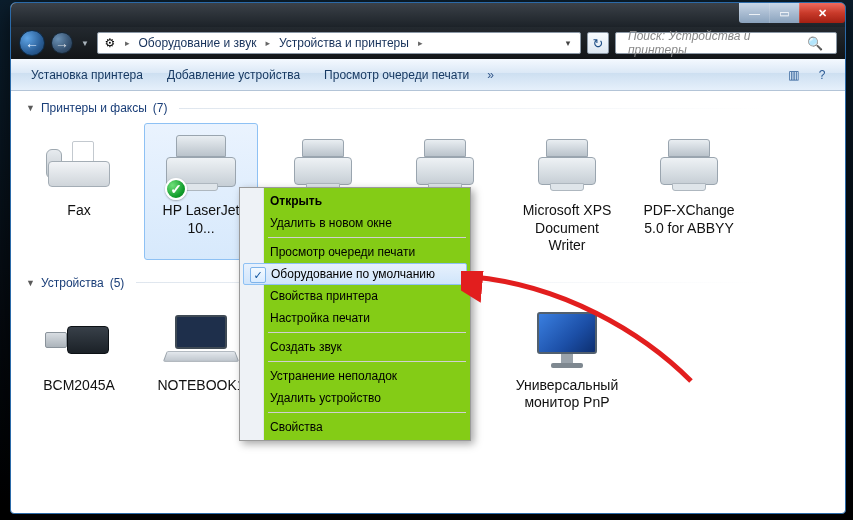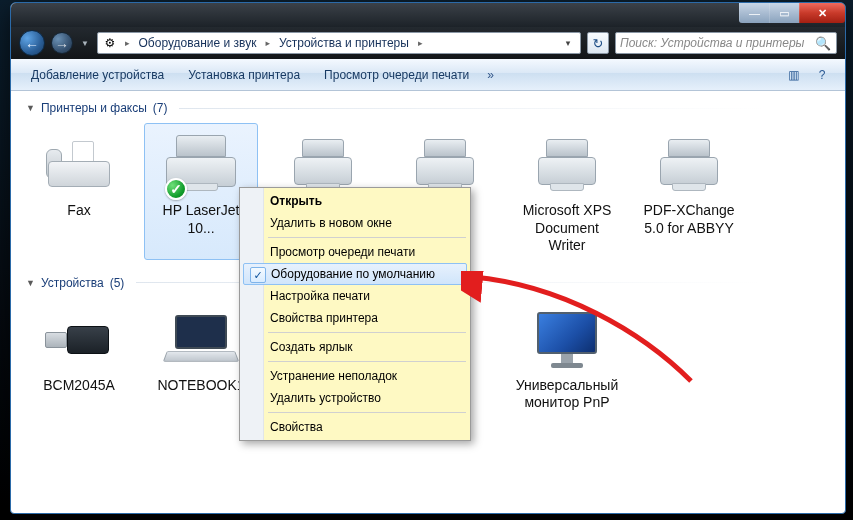--- a/index.html
+++ b/index.html
@@ -18,21 +18,21 @@
   .nav-back, .nav-fwd { width: 26px; height: 26px; border-radius: 50%; background: radial-gradient(circle at 30% 30%,#5ea4e6,#2a5e97 60%,#1b3e66); border:1px solid #0d2a46; display:flex;align-items:center;justify-content:center;color:#e9f3ff;font-size:14px; }
   .nav-fwd { width:22px;height:22px; filter: grayscale(.4) brightness(.9);}
   .nav-dd { width:12px; color:#a9b3bc; font-size:8px; text-align:center;}
   .addressbar { flex: 1 1 auto; height: 22px; background: #fff; border: 1px solid #8a97a5; border-radius: 2px; display: flex; align-items: center; padding: 0 4px; gap: 4px; overflow:hidden;}
   .addr-icon { width:16px;height:16px; display:flex;align-items:center;justify-content:center;}
   .crumb { color:#16315a; padding: 0 2px; white-space:nowrap;}
   .crumb-sep { color:#666; font-size:9px; padding:0 3px;}
   .addr-spacer { flex:1; }
   .addr-dd { width:16px;text-align:center;color:#444;font-size:9px;}
   .addr-refresh { width:22px;height:22px;border:1px solid #8a97a5;border-radius:2px;background:linear-gradient(#f7fbff,#dde7f1);display:flex;align-items:center;justify-content:center;color:#1e4e86;font-size:13px;}
-  .searchbox { width:222px;height:22px;border:1px solid #8a97a5;border-radius:2px;background:#fff;display:flex;align-items:center;padding:0 4px;color:#888;font-style:italic;}
+  .searchbox { width:222px;height:22px;border:1px solid #8a97a5;border-radius:2px;background:#fff;display:flex;align-items:center;padding:0 12px;color:#888;font-style:italic;}
   .searchbox .sicon { margin-left:auto;color:#3a6aa8;font-style:normal;font-size:13px;}
   
   .cmdbar { height: 32px; background: linear-gradient(180deg,#f4f9ff 0%,#dbe8f6 45%,#cddff1 46%,#e6f0fb 100%); border-bottom:1px solid #b3c4d7; display:flex;align-items:center;padding:0 10px;gap:4px;color:#183a63;}
   .cmdbar .cmd { padding:4px 10px; border-radius:2px;}
   .cmdbar .ov { color:#33578a; padding:0 4px; }
   .cmdbar .right { margin-left:auto; display:flex; gap:2px;}
   .cmdbar .rightbtn { width:26px;height:22px;border:1px solid transparent;border-radius:2px;display:flex;align-items:center;justify-content:center;color:#2a5a94;}
   
   .content { position:absolute; left:1px; right:1px; top: 88px; bottom: 2px; background:#fff; overflow:hidden;}
   .group-header { display:flex;align-items:center;gap:6px; padding: 10px 14px 6px; color:#1a3e78;}
@@ -60,21 +60,21 @@
   .usb .plug{position:absolute;left:0;top:14px;width:22px;height:16px;background:linear-gradient(#d8dde2,#acb4bb);border:1px solid #8a939b;border-radius:2px;}
   .usb .body{position:absolute;left:22px;top:8px;width:42px;height:28px;background:linear-gradient(180deg,#384049,#1b2127);border:1px solid #0c1115;border-radius:4px;}
   .laptop { width:72px;height:50px; position:relative;}
   .laptop .screen{position:absolute;left:10px;top:0;width:52px;height:34px;background:#1e2f4b;border:2px solid #3f4a55;border-radius:3px;}
   .laptop .kb{position:absolute;left:0;bottom:2px;width:72px;height:14px;background:linear-gradient(180deg,#e5e9ee,#c1c8cf);border:1px solid #99a2aa;border-radius:2px;transform:perspective(80px) rotateX(40deg);}
   .monitor { width:64px;height:56px; position:relative;}
   .monitor .screen{position:absolute;left:2px;top:0;width:60px;height:42px;background:linear-gradient(135deg,#3a7fe0 0%,#1c4fa7 60%,#0d2f70);border:2px solid #52606e;border-radius:3px;}
   .monitor .stand{position:absolute;left:26px;bottom:4px;width:12px;height:10px;background:#9aa3ab;}
   .monitor .base{position:absolute;left:16px;bottom:0;width:32px;height:5px;background:#7e8890;border-radius:2px;}
   
-  .ctxmenu { position:absolute; left:228px; top:184px; width:232px; background:#fef9c3; border:1px solid #9a9a9a; box-shadow: 3px 3px 8px rgba(0,0,0,.35); padding:2px; font-size:12px; color:#000;}
+  .ctxmenu { position:absolute; left:228px; top:184px; width:232px; background:#84cc16; border:1px solid #9a9a9a; box-shadow: 3px 3px 8px rgba(0,0,0,.35); padding:2px; font-size:12px; color:#000;}
   .ctxmenu .mi { display:flex; align-items:center; height:22px; padding:0 10px 0 28px; position:relative;}
   .ctxmenu .mi.bold { font-weight:bold;}
   .ctxmenu .mi.hl { background:linear-gradient(180deg,#e7f1fd,#d0e5fb); border:1px solid #8ec1f4; border-radius:2px; margin:0 1px; height:22px; padding-left:27px;}
   .ctxmenu .mi .chk { position:absolute; left:6px; top:3px; width:16px;height:16px; border:1px solid #7fb4ea; border-radius:2px; background:linear-gradient(180deg,#f4faff,#d9ecff); color:#0b4f99; font-size:11px; display:flex;align-items:center;justify-content:center;}
   .ctxmenu .sep { height:1px; margin:3px 2px 3px 26px; background:#d0d0d0;}
   .ctxmenu .iconcol { position:absolute; left:0; top:0; bottom:0; width:24px; background:linear-gradient(90deg,#eef2f6,#eef2f6); border-right:1px solid #e1e5e9;}
   
   .arrow { position:absolute; left:450px; top:268px; width:240px; height:120px; pointer-events:none;}
 </style>
 </head>
@@ -106,22 +106,22 @@
         <span class="addr-dd">▾</span>
       </div>
       <div class="addr-refresh">↻</div>
       <div class="searchbox">
         <span>Поиск: Устройства и принтеры</span>
         <span class="sicon">🔍</span>
       </div>
     </div>
 
     <div class="cmdbar">
+      <div class="cmd">Установка принтера</div>
       <div class="cmd">Добавление устройства</div>
-      <div class="cmd">Установка принтера</div>
       <div class="cmd">Просмотр очереди печати</div>
       <div class="ov">»</div>
       <div class="right">
         <div class="rightbtn">▥</div>
         <div class="rightbtn">?</div>
       </div>
     </div>
 
     <div class="content">
 
@@ -247,24 +247,24 @@
     <div class="ctxmenu">
       <div class="iconcol"></div>
       <div class="mi bold">Открыть</div>
       <div class="mi">Удалить в новом окне</div>
       <div class="sep"></div>
       <div class="mi">Просмотр очереди печати</div>
       <div class="mi hl">
         <span class="chk">✓</span>
         <span>Оборудование по умолчанию</span>
       </div>
+      <div class="mi">Свойства принтера</div>
       <div class="mi">Настройка печати</div>
-      <div class="mi">Свойства принтера</div>
-      <div class="sep"></div>
-      <div class="mi">Создать ярлык</div>
+      <div class="sep"></div>
+      <div class="mi">Создать звук</div>
       <div class="sep"></div>
       <div class="mi">Устранение неполадок</div>
       <div class="mi">Удалить устройство</div>
       <div class="sep"></div>
       <div class="mi">Свойства</div>
     </div>
 
     <svg class="arrow" viewBox="0 0 240 120">
       <defs>
         <marker id="ahead" markerWidth="12" markerHeight="12" refX="2" refY="5" orient="auto">

